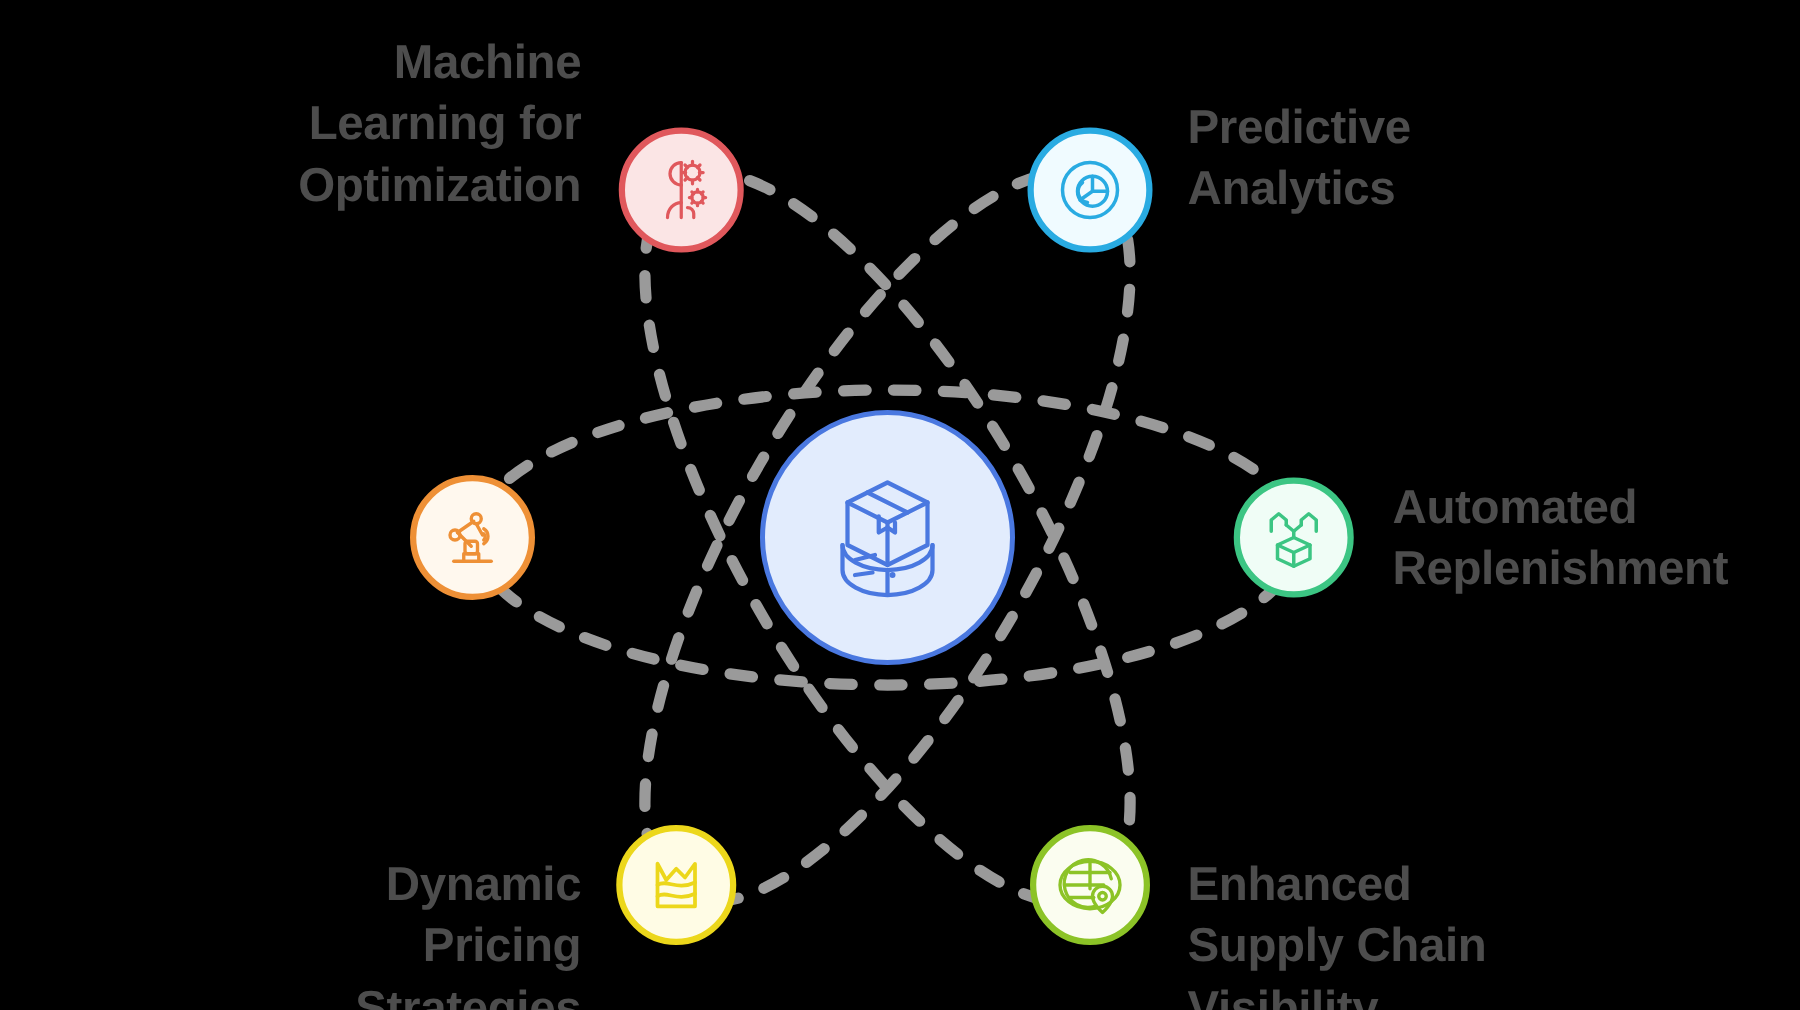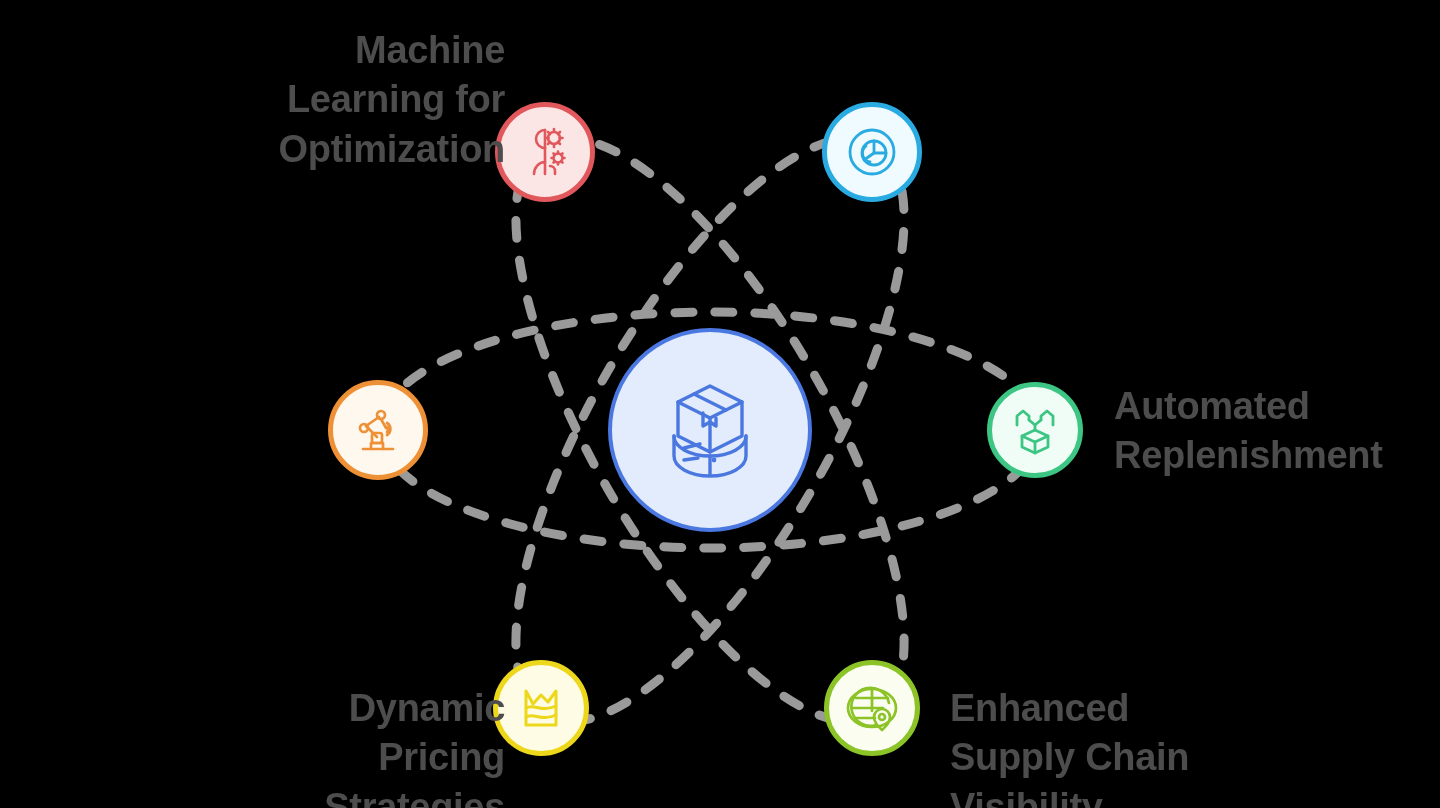--- a/index.html
+++ b/index.html
@@ -52,21 +52,21 @@
   .label {
     position: absolute;
     color: #4d4d4d;
     font-size: 38px;
     line-height: 1.3;
     font-weight: bold;
     letter-spacing: -0.3px;
     white-space: pre-line;
   }
   .label.right { text-align: left; }
-  .label.left  { text-align: right; padding-left: 40px; }
+  .label.left  { text-align: right; }
 </style>
 </head>
 <body>
 
 <div id="stage">
 
   <svg id="orbit-layer" viewBox="0 0 1440 808">
     <g fill="none" stroke="#9a9a9a" stroke-width="9" stroke-linecap="round" stroke-dasharray="18 22">
       <ellipse cx="710" cy="430" rx="330" ry="118" transform="rotate(0 710 430)"></ellipse>
       <ellipse cx="710" cy="430" rx="330" ry="118" transform="rotate(60 710 430)"></ellipse>
@@ -117,20 +117,22 @@
     <span>
       <svg width="56" height="56" viewBox="0 0 56 56" fill="none" stroke="#29abe2" stroke-width="2.8" stroke-linejoin="round" stroke-linecap="round">
         <circle cx="28" cy="28" r="22"></circle>
         <circle cx="30" cy="29" r="12"></circle>
         <path d="M30 17 L30 29 L42 29"></path>
         <path d="M30 29 L20 36"></path>
         <path d="M22 22 a9 9 0 0 0 4 16"></path>
       </svg>
     </span>
   </div>
+  <div class="label right" style="left:950px; top:78px; width:460px;">Predictive
+Analytics</div>
 
   <div class="node sat" style="left:987px; top:382px; width:96px; height:96px; border-color:#3cc583; background:#f0fdf6;">
     <span>
       <svg width="54" height="54" viewBox="0 0 54 54" fill="none" stroke="#3cc583" stroke-width="2.8" stroke-linejoin="round" stroke-linecap="round">
         <path d="M9 22 L9 13 L15 8 L21 13 L21 17"></path>
         <path d="M45 22 L45 13 L39 8 L33 13 L33 17"></path>
         <path d="M21 17 L27 22 L33 17"></path>
         <path d="M27 22 L27 27"></path>
         <path d="M27 27 L40 33 L40 44 L27 50 L14 44 L14 33 Z"></path>
         <path d="M14 33 L27 39 L40 33"></path>

